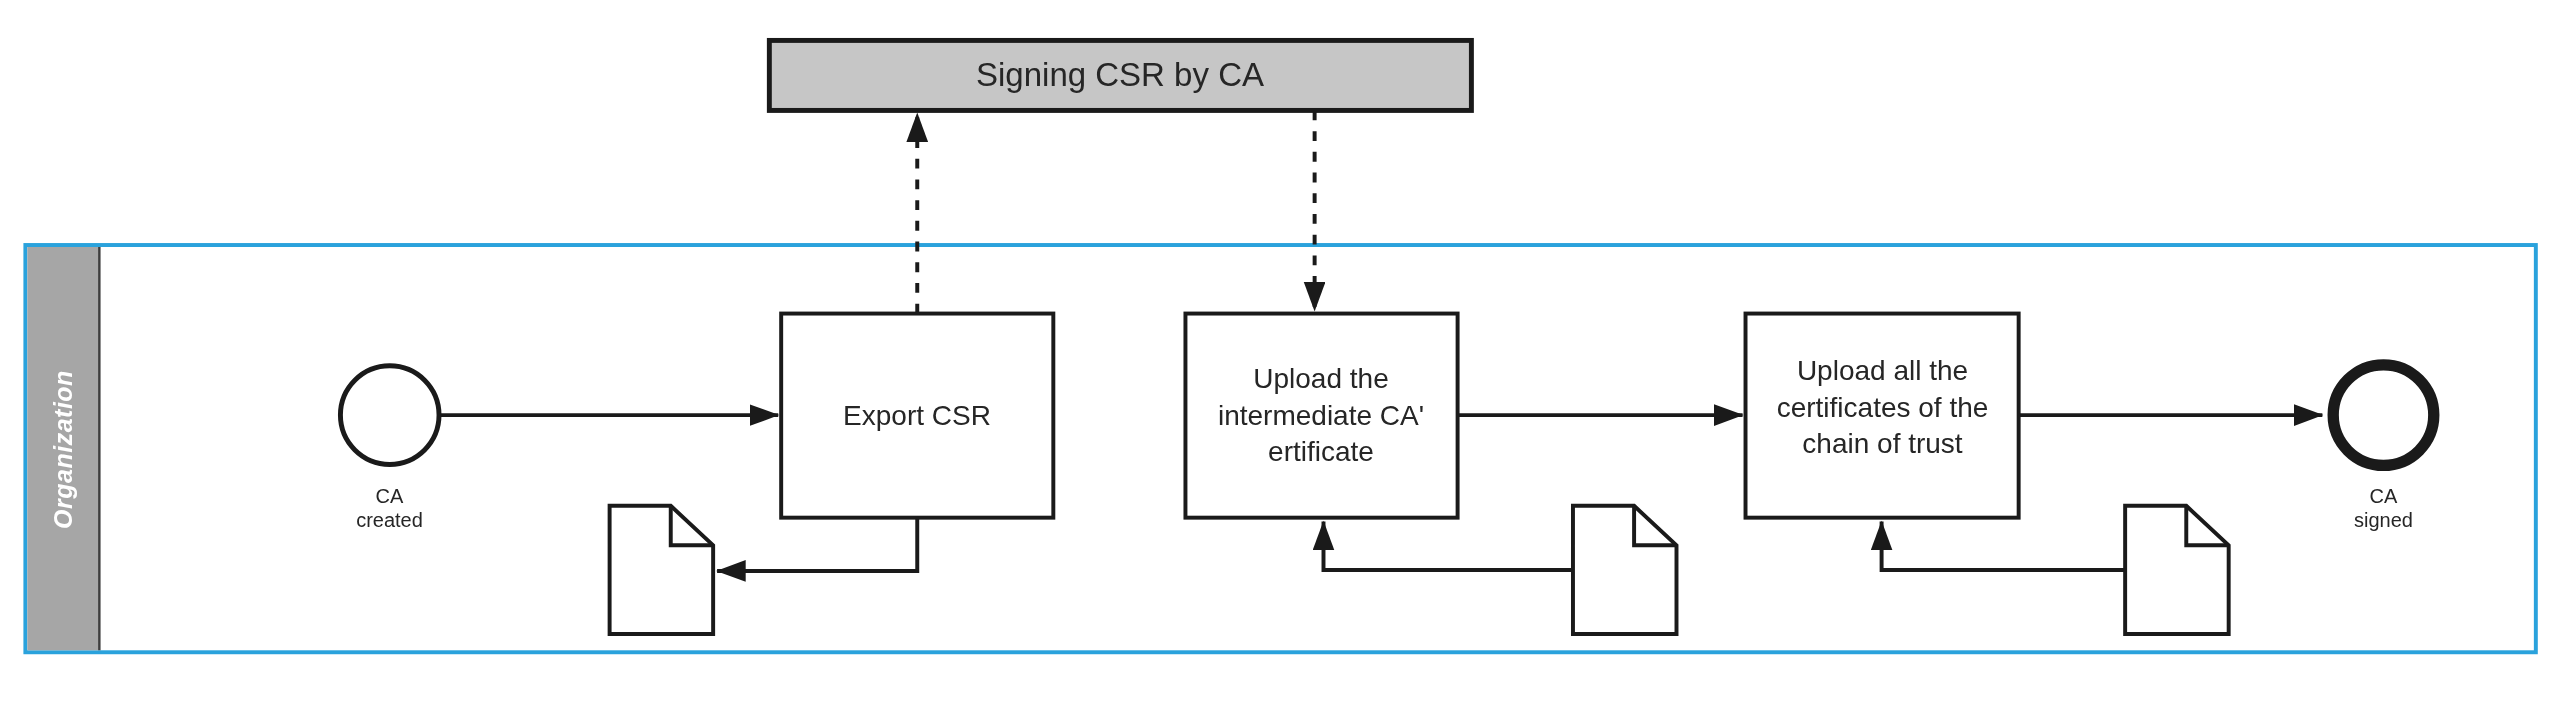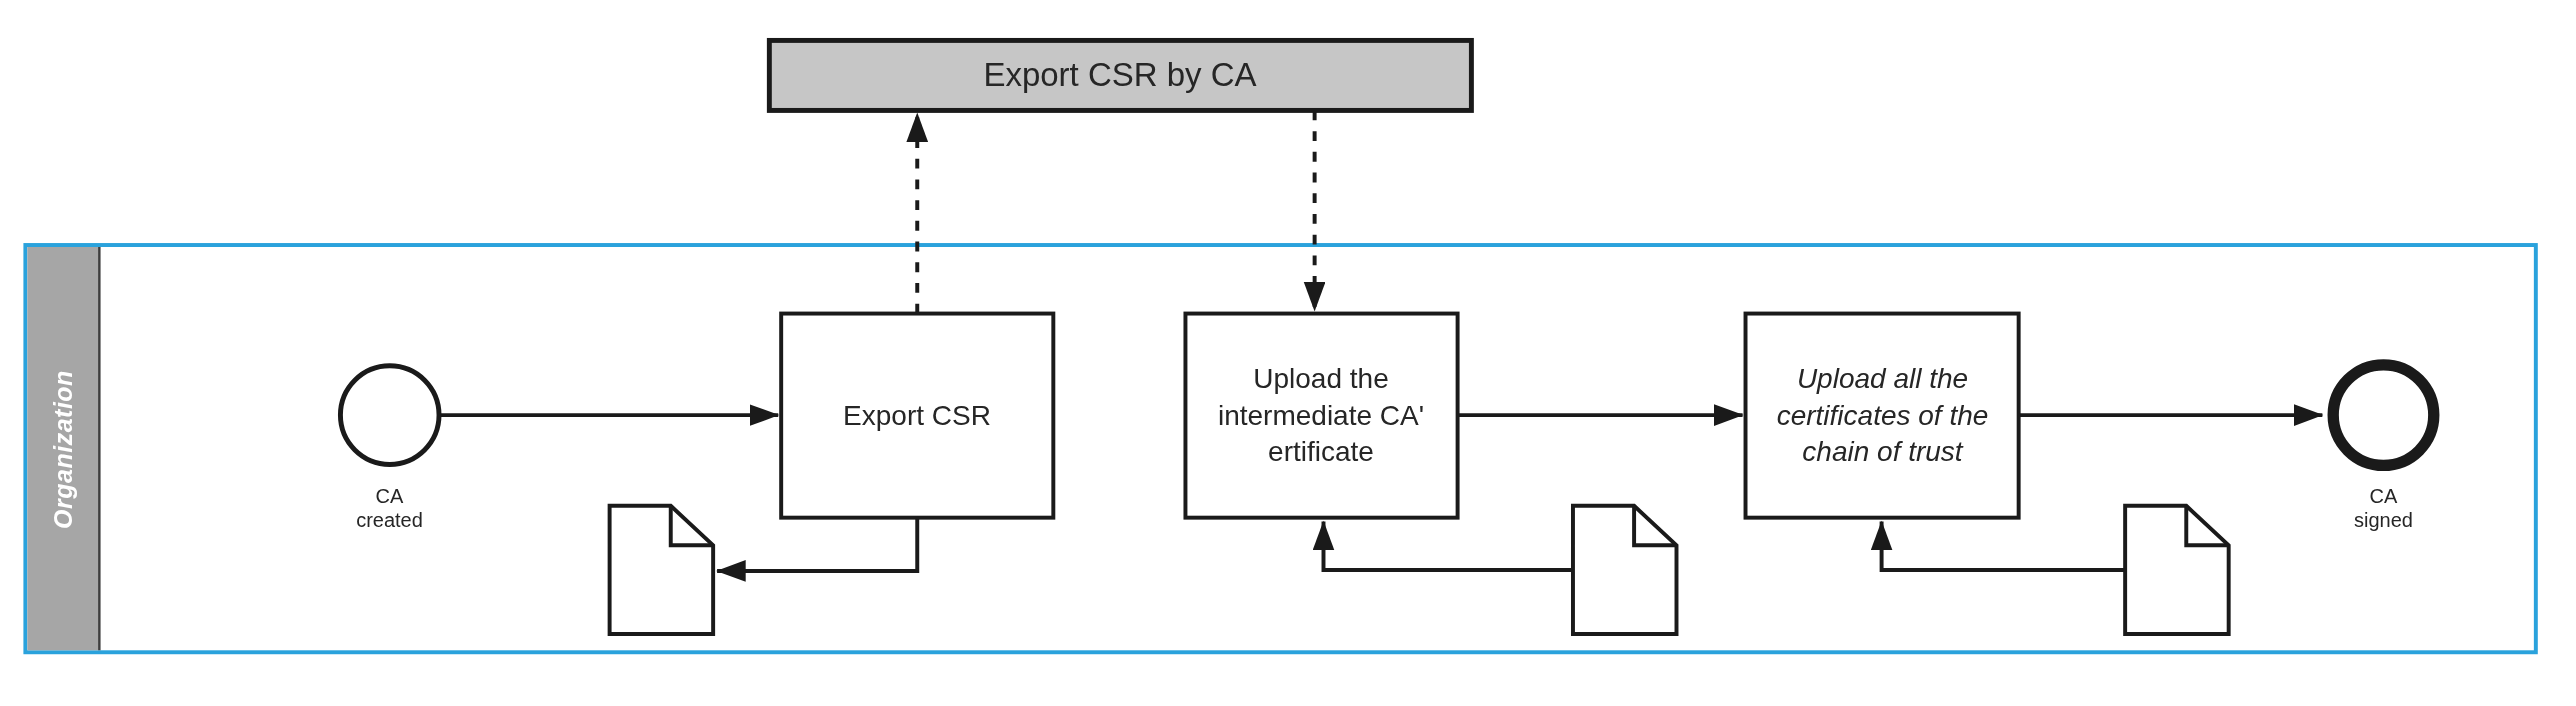--- a/index.html
+++ b/index.html
@@ -78,29 +78,29 @@
     <g>
       <path d="M1595,513 h62 l43,40 v90 h-105 z" fill="#ffffff" stroke="#1a1a1a" stroke-width="4"></path>
       <path d="M1657,513 v40 h43" fill="none" stroke="#1a1a1a" stroke-width="4"></path>
     </g>
     <g>
       <path d="M2155,513 h62 l43,40 v90 h-105 z" fill="#ffffff" stroke="#1a1a1a" stroke-width="4"></path>
       <path d="M2217,513 v40 h43" fill="none" stroke="#1a1a1a" stroke-width="4"></path>
     </g>
   </svg>
 
-  <div class="label title-label" style="left:769px;top:40px;width:702px;height:70px;">Export CSR by CA</div>
+  <div class="label title-label" style="left:769px;top:40px;width:702px;height:70px;">Signing CSR by CA</div>
 
   <div class="label task-label" style="left:781px;top:314px;width:272px;height:204px;">Export CSR</div>
 
   <div class="label task-label" style="left:1185px;top:314px;width:272px;height:204px;">Upload the
 intermediate CA'
 ertificate</div>
 
-  <div class="label task-label" style="left:1746px;top:314px;width:273px;height:204px;font-style:italic;">Upload all the
+  <div class="label task-label" style="left:1746px;top:306px;width:273px;height:204px;">Upload all the
 certificates of the
 chain of trust</div>
 
   <div class="label event-label" style="left:281px;top:471px;width:217px;height:73px;">CA
 created</div>
 
   <div class="label event-label" style="left:2275px;top:471px;width:217px;height:73px;">CA
 signed</div>
 
   <div class="lane-label-wrap">

